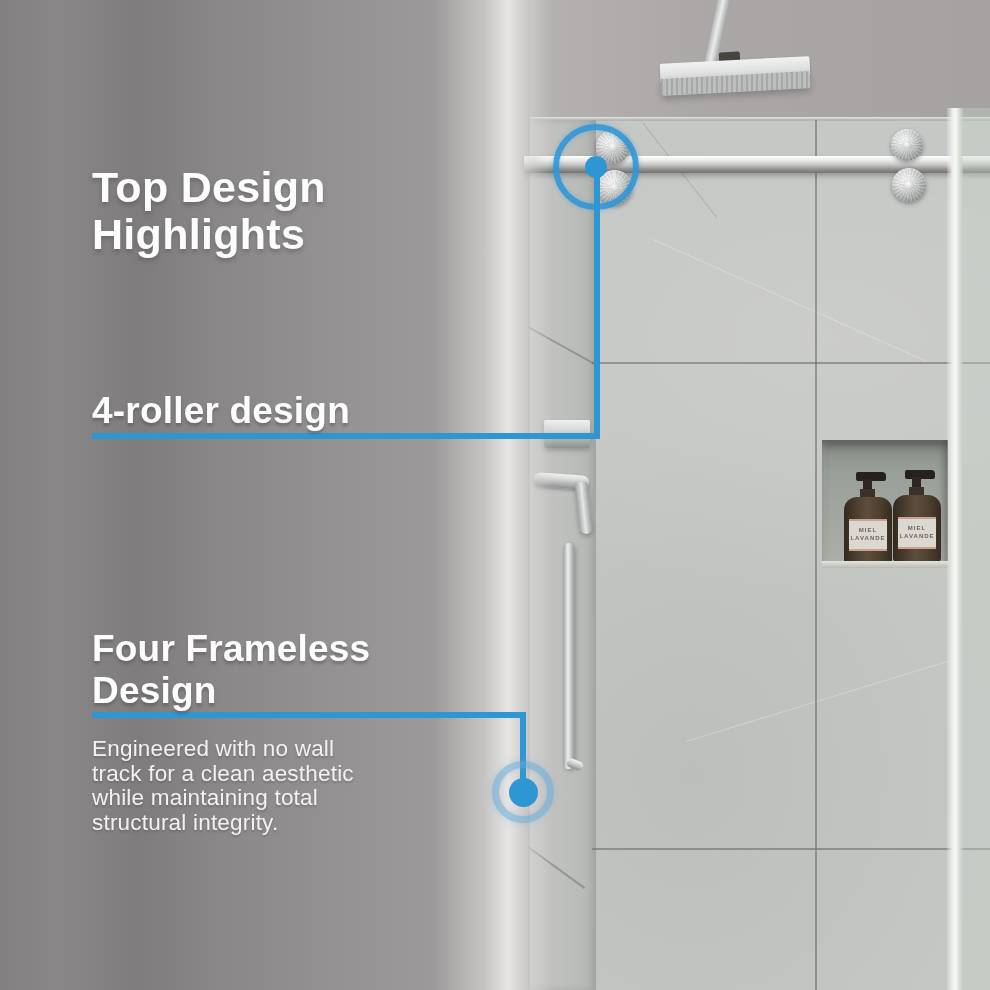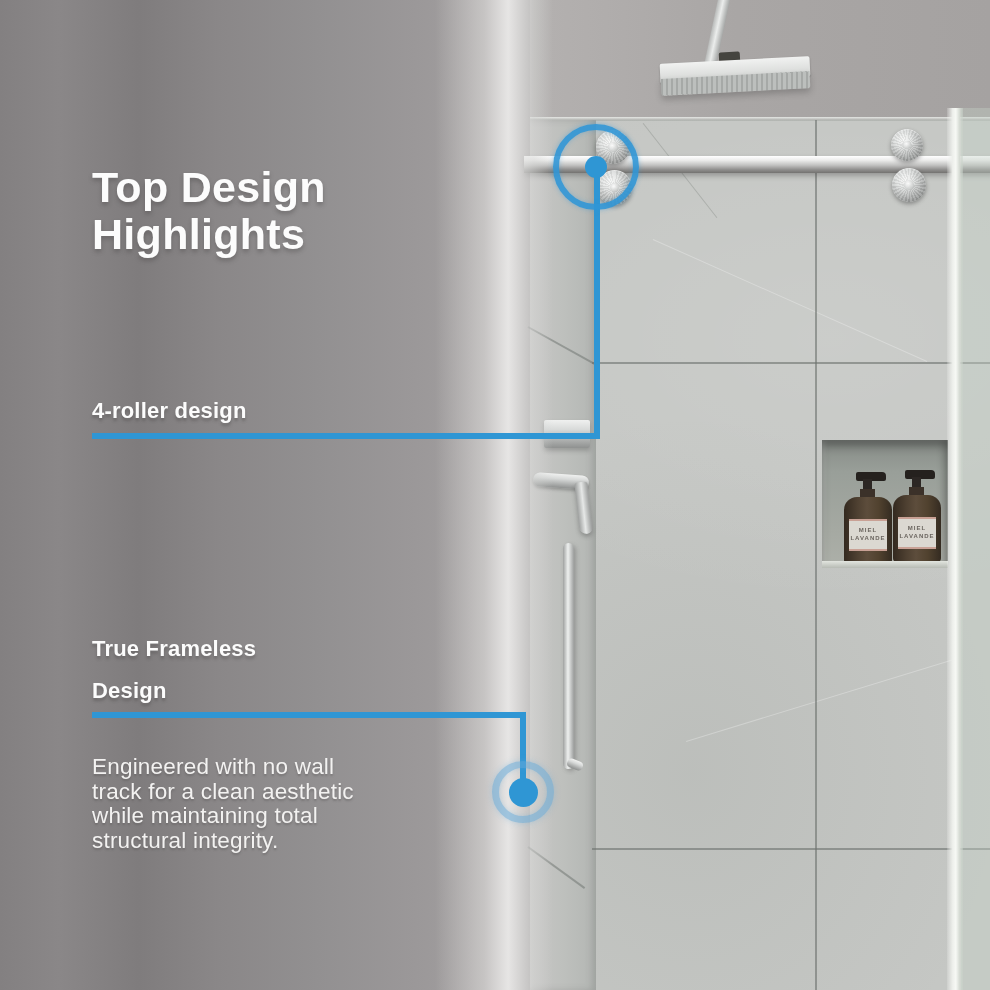--- a/index.html
+++ b/index.html
@@ -111,28 +111,28 @@
     box-shadow:0 0 5px rgba(48,150,214,0.45), inset 0 0 5px rgba(48,150,214,0.35); box-sizing:border-box;}
   .cring-2{left:492px; top:761px; width:62px; height:62px; border:7px solid rgba(100,170,216,0.55);
     box-shadow:0 0 6px rgba(100,170,216,0.35), inset 0 0 5px rgba(100,170,216,0.3); box-sizing:border-box;}
   .cdot{position:absolute; border-radius:50%; background:var(--accent-blue,#2f96d4); z-index:41;}
   .cdot-1{left:585px; top:156px; width:22px; height:22px;}
   .cdot-2{left:509px; top:778px; width:29px; height:29px;}
   
   .copy{position:absolute; left:92px; color:#fcfcfc; z-index:50; white-space:pre-line;}
   .title{top:164px; font-size:43px; line-height:47px; font-weight:700; letter-spacing:0.3px;
     text-shadow:0 3px 4px rgba(70,68,67,0.4);}
-  .sec-heading{font-size:22px; line-height:42px; font-weight:700; letter-spacing:0.2px;
+  .sec-heading{font-size:37px; line-height:42px; font-weight:700; letter-spacing:0.2px;
     text-shadow:0 3px 3px rgba(70,68,67,0.4);}
   .sec1-h{top:390px;}
   .sec2-h{top:628px;}
   .sec-body{font-size:22.5px; line-height:24.6px; font-weight:400; color:#f3f2f1;
     text-shadow:0 2px 2px rgba(75,73,72,0.35); letter-spacing:0.2px;}
   .sec1-p{top:456px;}
-  .sec2-p{top:755px;}
+  .sec2-p{top:737px;}
 </style>
 </head>
 <body>
 
 <div id="canvas">
 
   <div id="scene">
     <div class="top-band"></div>
     <div class="tile"></div>
     <div class="tile-top-edge"></div>
@@ -194,20 +194,20 @@
   <div class="cring cring-1"></div>
   <div class="cdot cdot-1"></div>
   <div class="cline cline-h2"></div>
   <div class="cline cline-v2"></div>
   <div class="cring cring-2"></div>
   <div class="cdot cdot-2"></div>
 
   <div class="copy title">Top Design
 Highlights</div>
   <div class="copy sec-heading sec1-h">4-roller design</div>
-  <div class="copy sec-heading sec2-h">True Frameless
+  <div class="copy sec-heading sec2-h">Four Frameless
 Design</div>
   <div class="copy sec-body sec2-p">Engineered with no wall
 track for a clean aesthetic
 while maintaining total
 structural integrity.</div>
 
 </div>
 
 </body></html>

